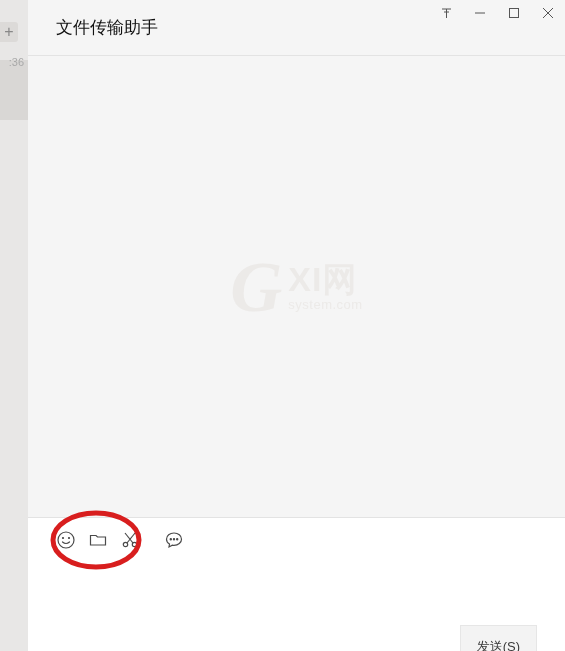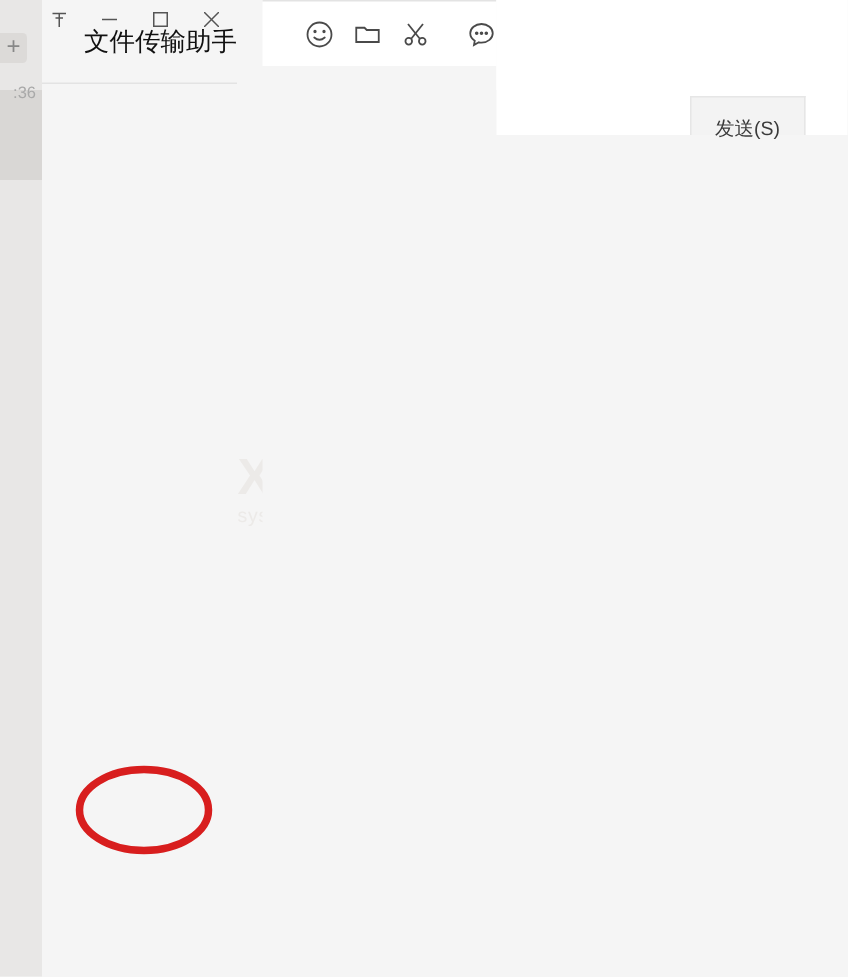--- a/index.html
+++ b/index.html
@@ -48,20 +48,21 @@
       position: absolute;
       top: 60px;
       left: 0;
       right: 0;
       height: 60px;
       background: #d9d7d5;
     }
     .main {
       flex: 1;
       display: flex;
+      flex-direction: column;
       background: #f5f5f5;
       position: relative;
     }
     .titlebar {
       height: 56px;
       border-bottom: 1px solid #e3e3e3;
       display: flex;
       align-items: center;
       padding-left: 28px;
       background: #f5f5f5;

